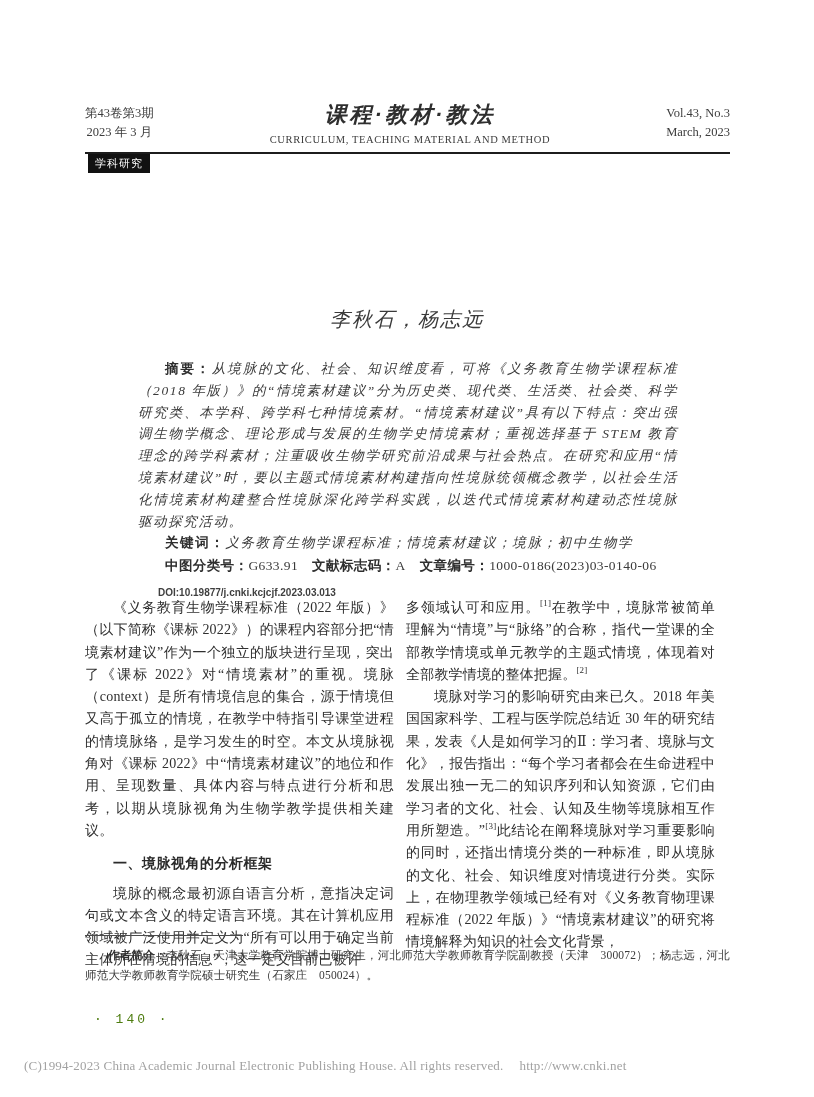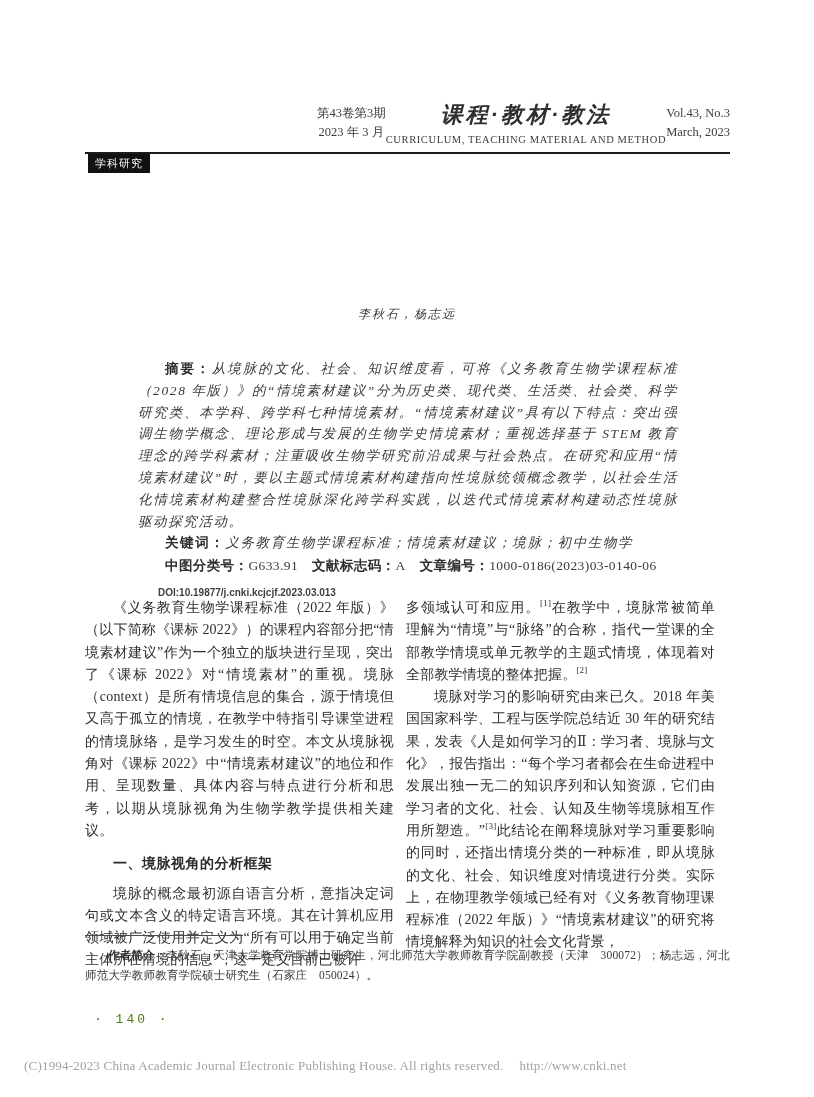--- a/index.html
+++ b/index.html
@@ -9,21 +9,21 @@
     font-family:"Liberation Serif","DejaVu Serif",serif;
     color:#333;
     position:relative;
     overflow:hidden;
   }
   .page { position:absolute; inset:0; }
 
   
   .jheader {
     position:absolute; top:100px; left:85px; right:84px;
-    display:flex; justify-content:flex-end; align-items:center;
+    display:flex; justify-content:space-between; align-items:center;
   }
   .jheader .side { font-size:12.5px; line-height:19px; color:#3c3c3c; text-align:center; }
   .jheader .center { text-align:center; }
   .journal-cn {
     font-size:22px; font-weight:bold; font-style:italic;
     letter-spacing:3px; color:#2e2e2e;
     font-family:Liberation Sans, sans-serif;
   }
   .journal-en {
     font-size:10.5px; letter-spacing:0.6px; color:#3c3c3c; margin-top:4px;
@@ -47,21 +47,21 @@
   .title {
     position:absolute; top:196px; left:60px; right:60px;
     text-align:center;
     font-family:"Liberation Sans","DejaVu Sans",sans-serif;
     font-weight:bold; font-size:27px; line-height:42px;
     letter-spacing:1.5px; color:#2f2f2f;
   }
   .authors {
     position:absolute; top:306px; left:0; right:0;
     text-align:center; font-style:italic;
-    font-size:12px; color:#3a3a3a; letter-spacing:2px;
+    font-size:20px; color:#3a3a3a; letter-spacing:2px;
   }
 
   
   .abstract-block {
     position:absolute; top:358px; left:138px; right:136px;
     font-size:13.5px; line-height:21.8px; letter-spacing:1.6px;
     text-align:justify; color:#3a3a3a;
   }
   .abstract-block .kai { font-style:italic; }
   .abstract-block p.indent { text-indent:2em; }
@@ -142,21 +142,21 @@
   </div>
 
   <div class="header-rule">
     <span class="section-badge">学科研究</span>
   </div>
 
 
   <div class="authors">李秋石，杨志远</div>
 
   <div class="abstract-block">
-    <p class="indent kai"><span class="blabel">摘要：</span><span>从境脉的文化、社会、知识维度看，可将《义务教育生物学课程标准（2028 年版）》的“情境素材建议”分为历史类、现代类、生活类、社会类、科学研究类、本学科、跨学科七种情境素材。“情境素材建议”具有以下特点：突出强调生物学概念、理论形成与发展的生物学史情境素材；重视选择基于 STEM 教育理念的跨学科素材；注重吸收生物学研究前沿成果与社会热点。在研究和应用“情境素材建议”时，要以主题式情境素材构建指向性境脉统领概念教学，以社会生活化情境素材构建整合性境脉深化跨学科实践，以迭代式情境素材构建动态性境脉驱动探究活动。</span></p>
+    <p class="indent kai"><span class="blabel">摘要：</span><span>从境脉的文化、社会、知识维度看，可将《义务教育生物学课程标准（2018 年版）》的“情境素材建议”分为历史类、现代类、生活类、社会类、科学研究类、本学科、跨学科七种情境素材。“情境素材建议”具有以下特点：突出强调生物学概念、理论形成与发展的生物学史情境素材；重视选择基于 STEM 教育理念的跨学科素材；注重吸收生物学研究前沿成果与社会热点。在研究和应用“情境素材建议”时，要以主题式情境素材构建指向性境脉统领概念教学，以社会生活化情境素材构建整合性境脉深化跨学科实践，以迭代式情境素材构建动态性境脉驱动探究活动。</span></p>
     <p class="indent kai"><span class="blabel">关键词：</span><span>义务教育生物学课程标准；情境素材建议；境脉；初中生物学</span></p>
     <p class="meta-line"><span class="blabel">中图分类号：</span><span class="val">G633.91</span><span class="gap"></span><span class="blabel">文献标志码：</span><span class="val">A</span><span class="gap"></span><span class="blabel">文章编号：</span><span class="val">1000-0186(2023)03-0140-06</span></p>
     <p class="doi-line">DOI:10.19877/j.cnki.kcjcjf.2023.03.013</p>
   </div>
 
   <div class="columns">
     <div class="col">
       <p class="indent">《义务教育生物学课程标准（2022 年版）》（以下简称《课标 2022》）的课程内容部分把“情境素材建议”作为一个独立的版块进行呈现，突出了《课标 2022》对“情境素材”的重视。境脉（context）是所有情境信息的集合，源于情境但又高于孤立的情境，在教学中特指引导课堂进程的情境脉络，是学习发生的时空。本文从境脉视角对《课标 2022》中“情境素材建议”的地位和作用、呈现数量、具体内容与特点进行分析和思考，以期从境脉视角为生物学教学提供相关建议。</p>
       <p class="col-heading">一、境脉视角的分析框架</p>
       <p class="indent">境脉的概念最初源自语言分析，意指决定词句或文本含义的特定语言环境。其在计算机应用领域被广泛使用并定义为“所有可以用于确定当前主体所在情境的信息”，这一定义目前已被许</p>

